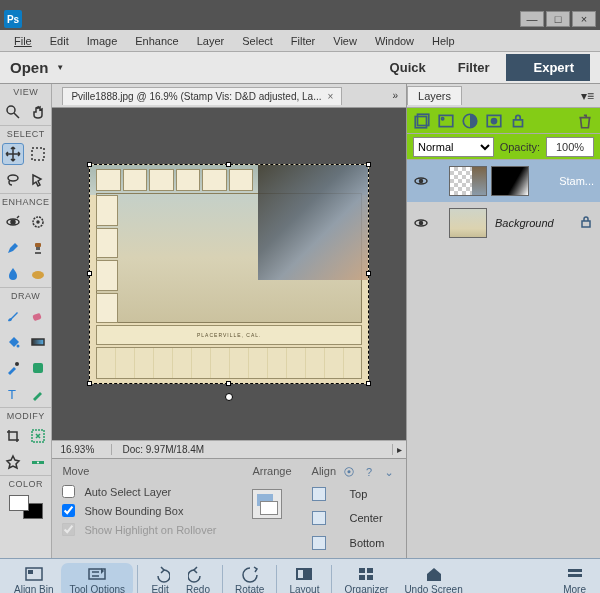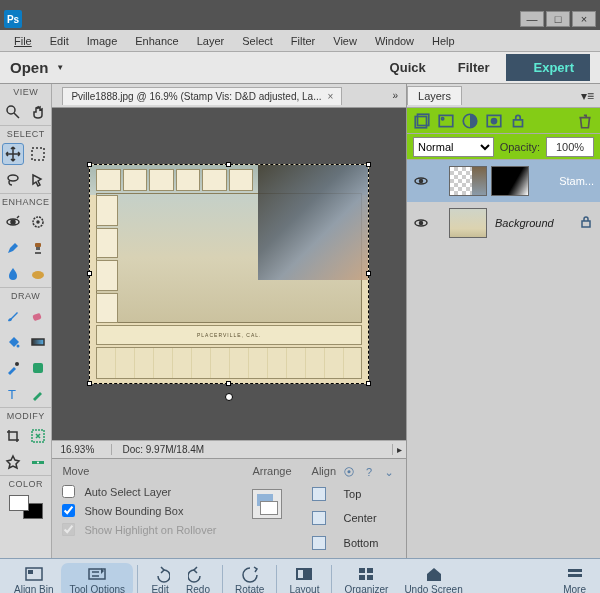--- a/index.html
+++ b/index.html
@@ -12,21 +12,21 @@
 
 .menubar { height: 22px; background: #d9d9d9; display: flex; align-items: center; padding: 0 6px; gap: 2px; border-bottom: 1px solid #aaa; }
 .menubar span { padding: 2px 8px; cursor: pointer; }
 .menubar span u { text-decoration: underline; }
 
 .modebar { height: 32px; background: #e8e8e8; display: flex; align-items: center; padding: 0 10px; border-bottom: 1px solid #999; }
 .modebar .open { font-size: 15px; font-weight: bold; margin-right: 8px; }
 .modebar .drop { font-size: 8px; }
 .modebar .spacer { flex: 1; }
 .modebar .mode { font-size: 13px; font-weight: bold; padding: 6px 16px; cursor: pointer; }
-.modebar .mode.active { background: #3b5268; color: #5eead4; padding-left: 28px; }
+.modebar .mode.active { background: #3b5268; color: #ffffff; padding-left: 28px; }
 
 .main { display: flex; height: 474px; }
 
 .toolbox { width: 58px; background: #d9d9d9; border-right: 1px solid #aaa; display: flex; flex-direction: column; align-items: center; }
 .toolbox .section-label { font-size: 9px; color: #555; letter-spacing: 0.5px; padding: 3px 0 2px 0; text-align: center; width: 100%; border-top: 1px solid #bbb; }
 .toolbox .section-label:first-child { border-top: none; }
 .toolbox .tool-row { display: flex; gap: 3px; padding: 2px 0; }
 .toolbox .tool { width: 22px; height: 22px; display: flex; align-items: center; justify-content: center; cursor: pointer; border-radius: 3px; }
 .toolbox .tool.active { background: #b8cfe5; border: 1px solid #5a8fc4; }
 .toolbox .tool svg { width: 16px; height: 16px; }
@@ -65,21 +65,21 @@
 
 .options { background: #cfcfcf; border-top: 1px solid #999; padding: 6px 10px; display: flex; gap: 20px; height: 100px; font-size: 11px; }
 .options .col { display: flex; flex-direction: column; gap: 6px; }
 .options .label { color: #555; margin-bottom: 2px; }
 .options label { display: flex; align-items: center; gap: 9px; color: #444; }
 .options label.disabled { color: #999; }
 .options input[type=checkbox] { width: 13px; height: 13px; }
 .options .arrange-ic { width: 30px; height: 30px; border: 1px solid #888; background: #e8e8e8; position: relative; margin-top: 4px; cursor: pointer; }
 .options .arrange-ic::before { content: ""; position: absolute; width: 16px; height: 12px; background: #92b4d8; top: 4px; left: 4px; }
 .options .arrange-ic::after { content: ""; position: absolute; width: 16px; height: 12px; background: #fff; border: 1px solid #888; bottom: 3px; right: 3px; }
-.options .align-row { display: flex; align-items: center; gap: 18px; height: 20px; }
+.options .align-row { display: flex; align-items: center; gap: 24px; height: 20px; }
 .options .align-ic { width: 14px; height: 14px; border: 1px solid #6a89ab; background: #dbe7f3; cursor: pointer; }
 .options .hdr-row { display: flex; align-items: center; gap: 6px; }
 .options .tiny-ic { width: 14px; height: 14px; display: flex; align-items: center; justify-content: center; color: #5a7fa6; cursor: pointer; border-radius: 2px; }
 
 .panels { width: 215px; background: #84cc16; border-left: 1px solid #999; display: flex; flex-direction: column; }
 .panel-tab { height: 24px; background: #d9d9d9; display: flex; align-items: center; border-bottom: 1px solid #aaa; }
 .panel-tab .tab { background: #f0f0f0; border: 1px solid #aaa; border-bottom: none; padding: 3px 10px; font-size: 11px; }
 .panel-tab .menu { margin-left: auto; padding-right: 6px; cursor: pointer; font-size: 12px; }
 
 .layer-toolbar { height: 26px; display: flex; align-items: center; padding: 0 6px; gap: 6px; border-bottom: 1px solid #aaa; }

